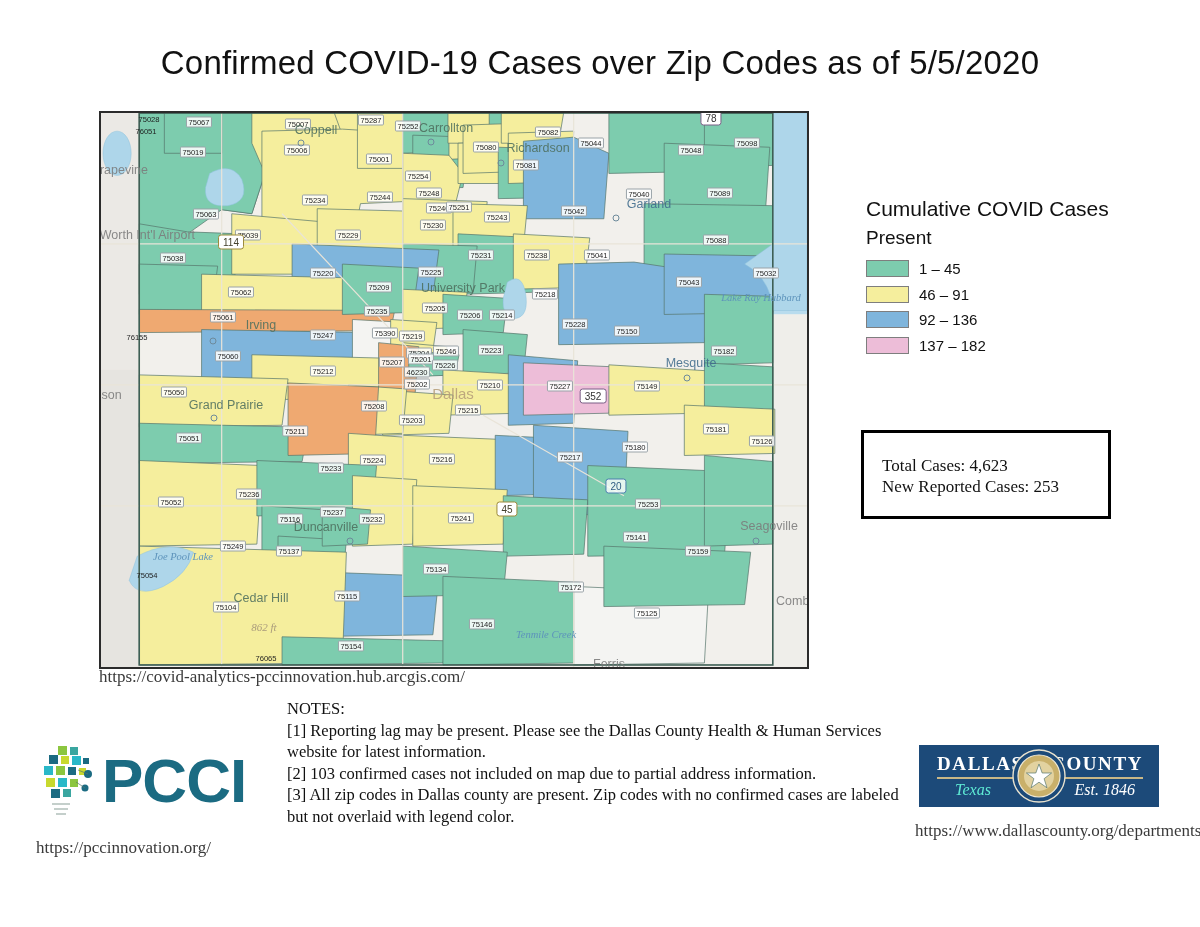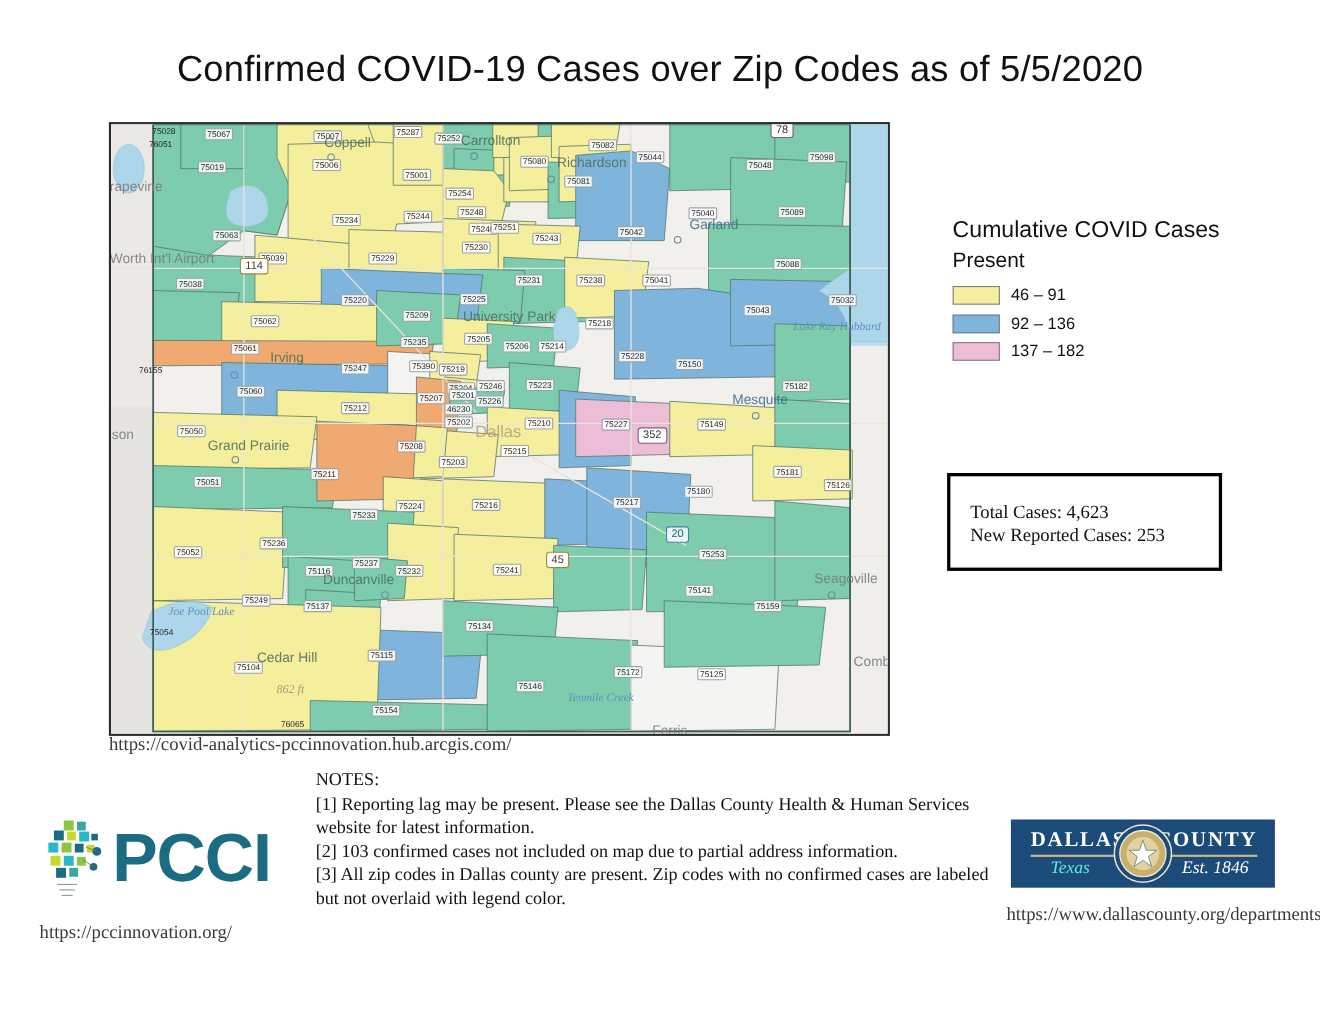--- a/index.html
+++ b/index.html
@@ -372,21 +372,21 @@
       <div class="zlabel" style="left: 360px; top: 405px;">75241</div>
       <div class="zlabel" style="left: 547px; top: 391px;">75253</div>
       <div class="zlabel" style="left: 132px; top: 433px;">75249</div>
       <div class="zlabel" style="left: 188px; top: 438px;">75137</div>
       <div class="zlabel" style="left: 535px; top: 424px;">75141</div>
       <div class="zlabel" style="left: 597px; top: 438px;">75159</div>
       <div class="zlabel nb" style="left: 46px; top: 462px;">75054</div>
       <div class="zlabel" style="left: 335px; top: 456px;">75134</div>
       <div class="zlabel" style="left: 246px; top: 483px;">75115</div>
       <div class="zlabel" style="left: 125px; top: 494px;">75104</div>
-      <div class="zlabel" style="left: 470px; top: 498px;">75172</div>
+      <div class="zlabel" style="left: 470px; top: 474px;">75172</div>
       <div class="zlabel" style="left: 546px; top: 500px;">75125</div>
       <div class="zlabel" style="left: 381px; top: 511px;">75146</div>
       <div class="zlabel" style="left: 250px; top: 533px;">75154</div>
       <div class="zlabel nb" style="left: 165px; top: 545px;">76065</div>
     </div>
   <div id="city-layer">
       <div class="city" style="left: 215px; top: 17px;">Coppell</div>
       <div class="city" style="left: 345px; top: 15px;">Carrollton</div>
       <div class="city" style="left: 437px; top: 35px;">Richardson</div>
       <div class="city blueish" style="left: 548px; top: 91px;">Garland</div>
@@ -430,20 +430,24 @@
     </div>
 </div>
 
 <div class="map-url">https://covid-analytics-pccinnovation.hub.arcgis.com/</div>
 
 <div class="legend">
   <div class="legend-title">Cumulative COVID Cases</div>
   <div class="legend-sub">Present</div>
   <div class="legend-rows" id="legend-rows">
       <div class="legend-row">
+        <span class="swatch" style="background: rgb(125, 204, 174);"></span>
+        <span class="legend-label">1 – 45</span>
+      </div>
+      <div class="legend-row">
         <span class="swatch" style="background: rgb(245, 238, 157);"></span>
         <span class="legend-label">46 – 91</span>
       </div>
       <div class="legend-row">
         <span class="swatch" style="background: rgb(127, 181, 220);"></span>
         <span class="legend-label">92 – 136</span>
       </div>
       <div class="legend-row">
         <span class="swatch" style="background: rgb(237, 189, 216);"></span>
         <span class="legend-label">137 – 182</span>

